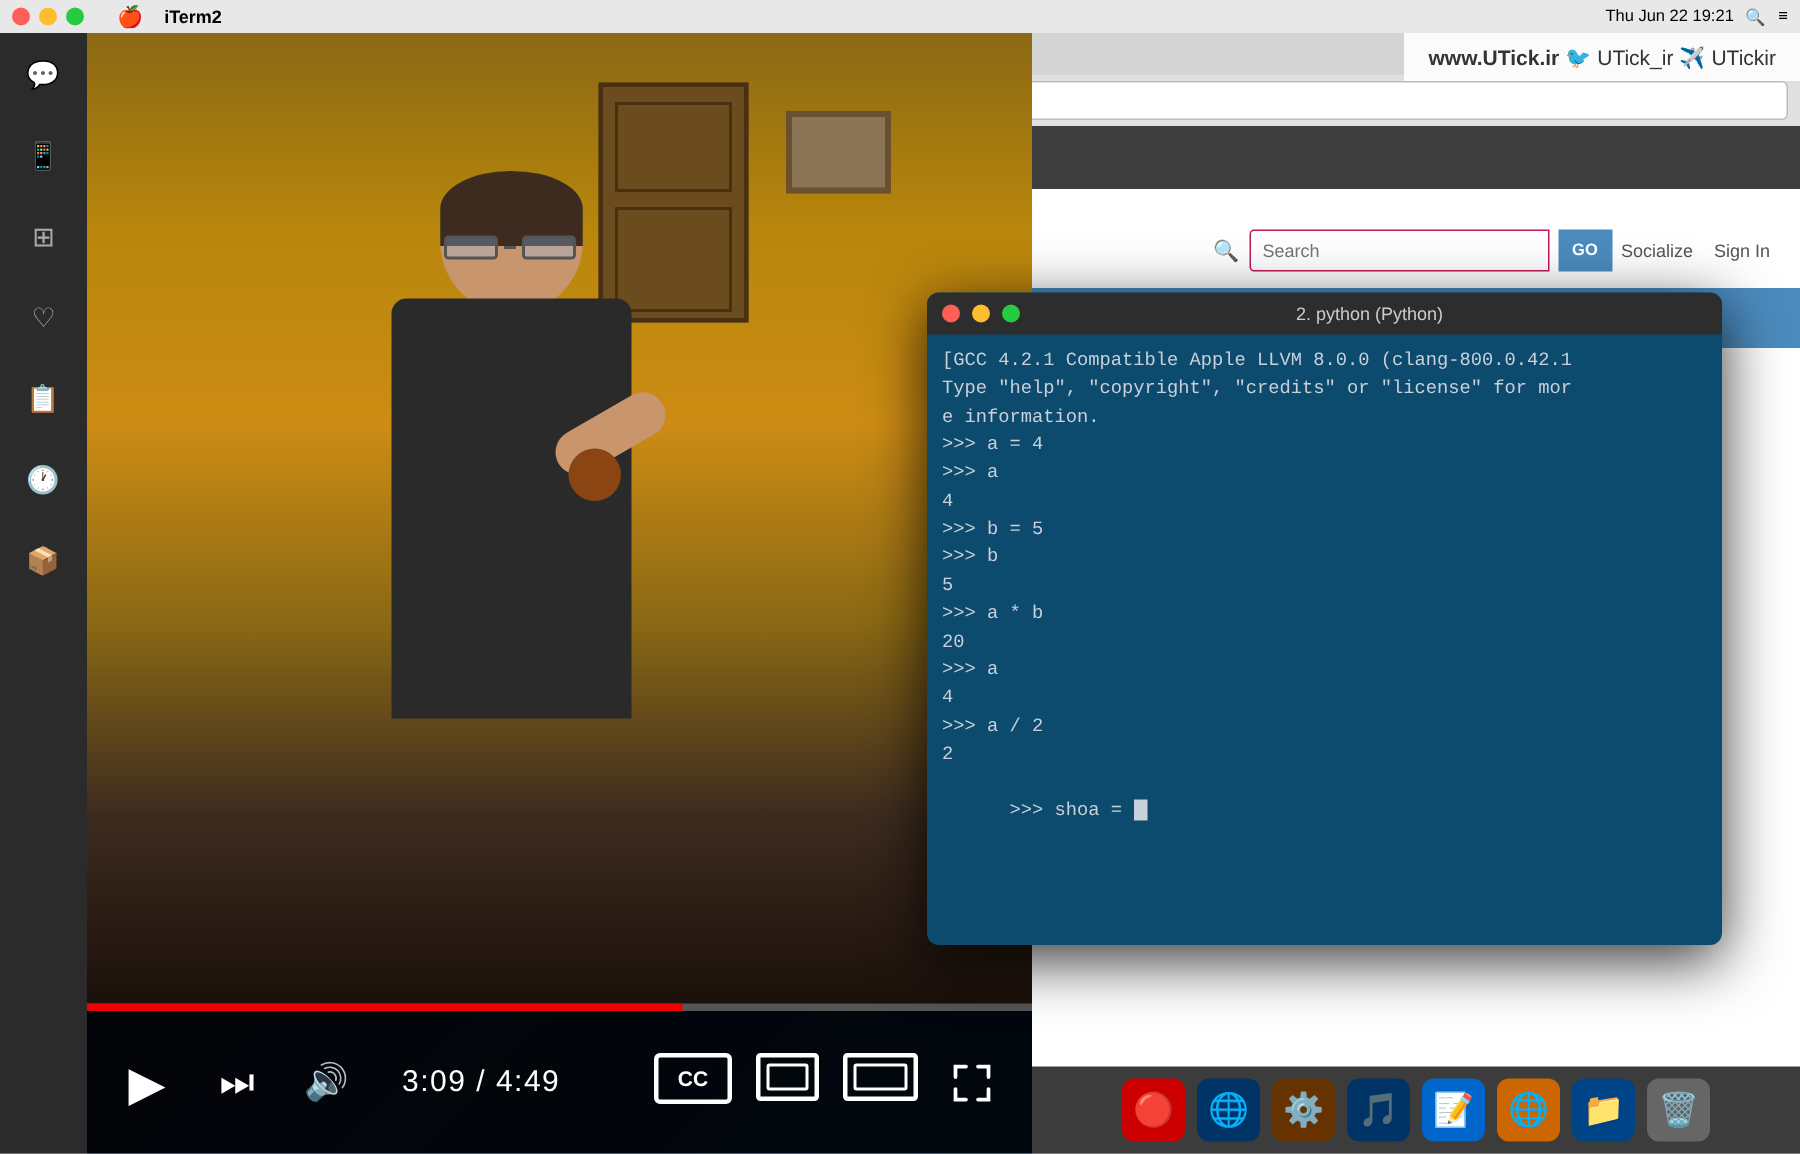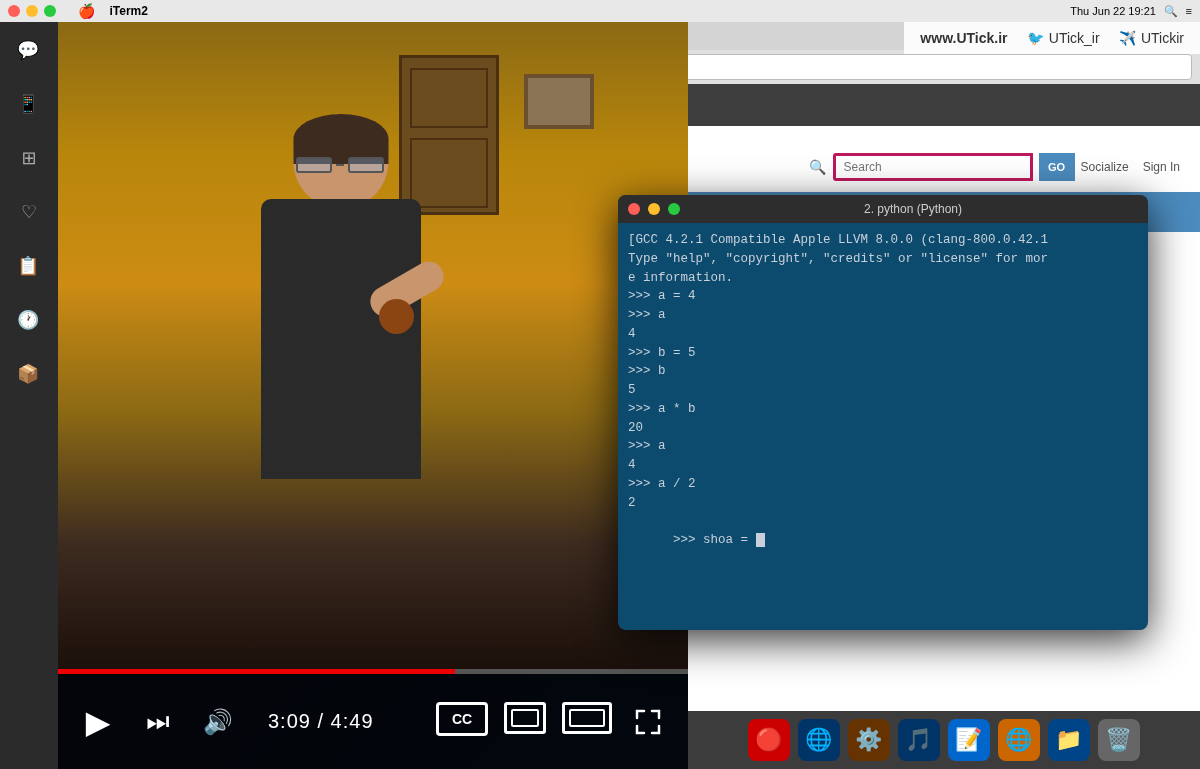--- a/index.html
+++ b/index.html
@@ -155,21 +155,21 @@
       font-size: 10px;
     }
 
     
     .watermark {
       position: absolute;
       top: 22px;
       right: 0;
       display: flex;
       align-items: center;
-      gap: 20px;
+      gap: 4px;
       padding: 8px 16px;
       background: rgba(255,255,255,0.9);
       z-index: 100;
       font-size: 14px;
       color: #333;
     }
     .watermark-site {
       font-weight: bold;
     }
 
@@ -211,21 +211,21 @@
       align-items: center;
       gap: 6px;
     }
     .python-search-icon {
       font-size: 14px;
       color: #555;
     }
     .python-search-input {
       width: 200px;
       height: 28px;
-      border: 3px solid #be185d;
+      border: 1px solid #be185d;
       border-radius: 3px 0 0 3px;
       padding: 0 8px;
       font-size: 12px;
       color: #aaa;
     }
     .python-search-btn {
       width: 36px;
       height: 28px;
       background: #4b8bbe;
       color: #fff;

